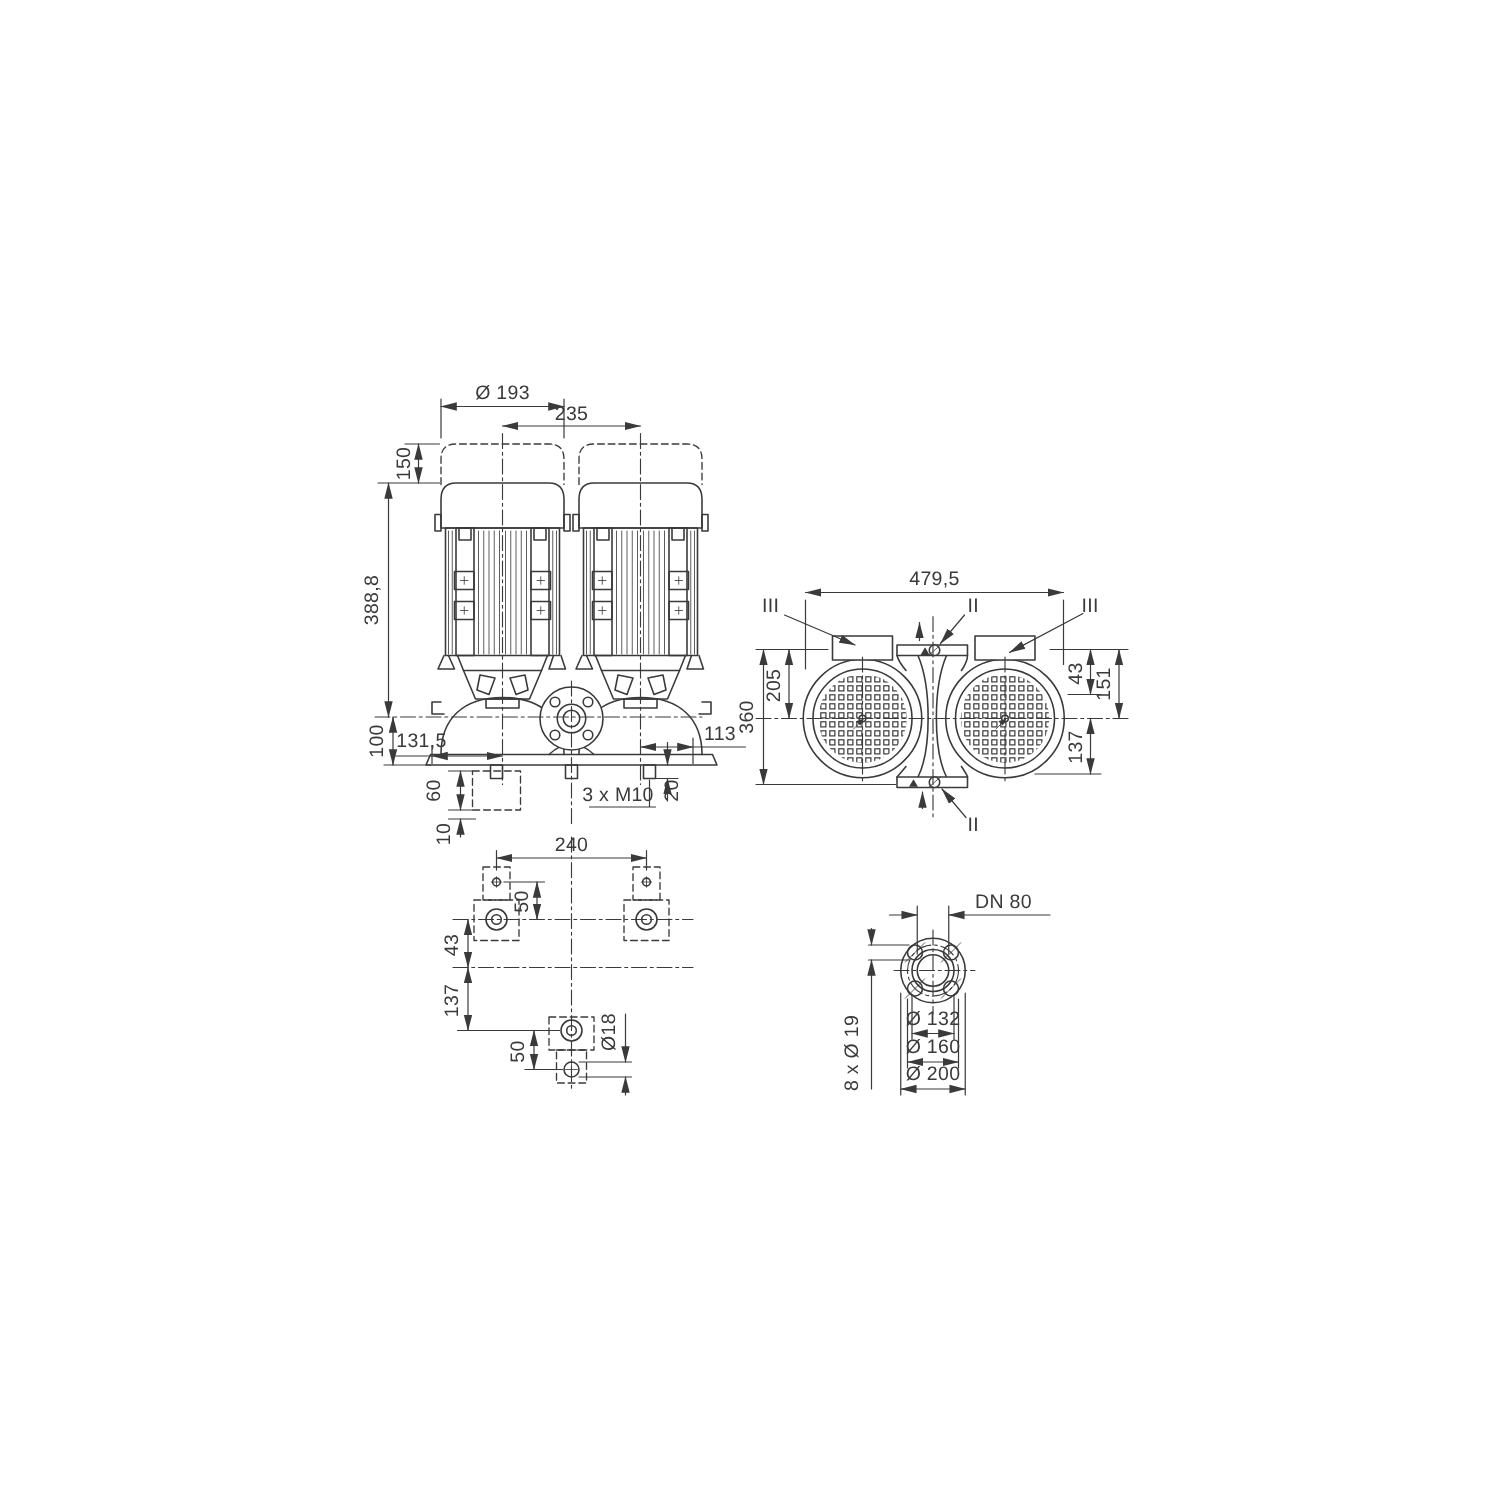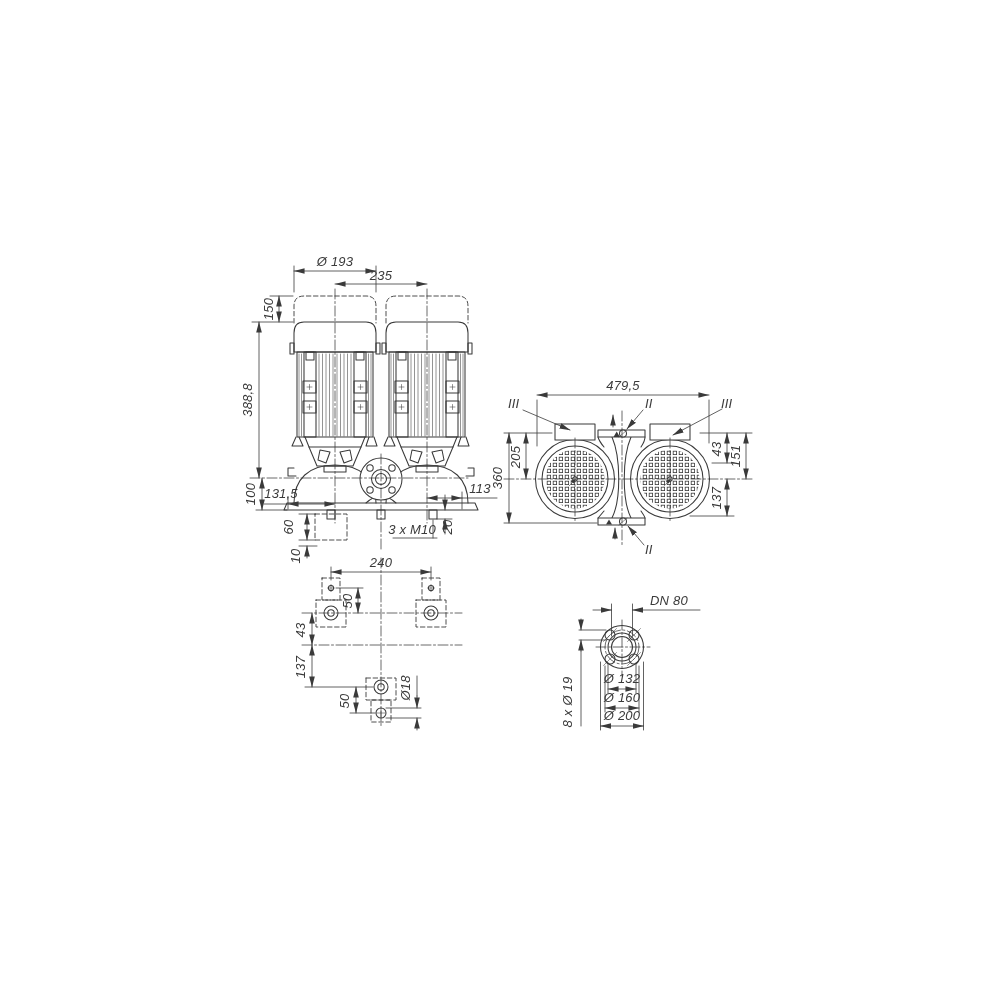--- a/index.html
+++ b/index.html
@@ -1,16 +1,16 @@
 <!DOCTYPE html>
 <html><head>
 <meta charset="utf-8">
 <style>
   html,body{margin:0;padding:0;background:#ffffff;}
-  .stage{position:relative;width:1000px;height:1000px;background:#ffffff;overflow:hidden;font-style:italic;}
+  .stage{position:relative;width:1000px;height:1000px;background:#ffffff;overflow:hidden;}
   svg text{font-family:"Liberation Sans",sans-serif;font-size:13px;fill:#3a3a3a;letter-spacing:.2px;}
   .o  {stroke:#3a3a3a;fill:none;stroke-width:1.05;stroke-linejoin:round;stroke-linecap:round;}
   .t2 {stroke-width:.55;}
   .dsh{stroke-dasharray:4.5 2.6;stroke-width:.9;}
   .cl {stroke-dasharray:10 2.5 2 2.5;stroke-width:.75;}
   .dim{stroke-width:.8;}
   .wf {fill:#ffffff;}
   .fil{fill:#3a3a3a;stroke:none;}
 </style>
 </head>

